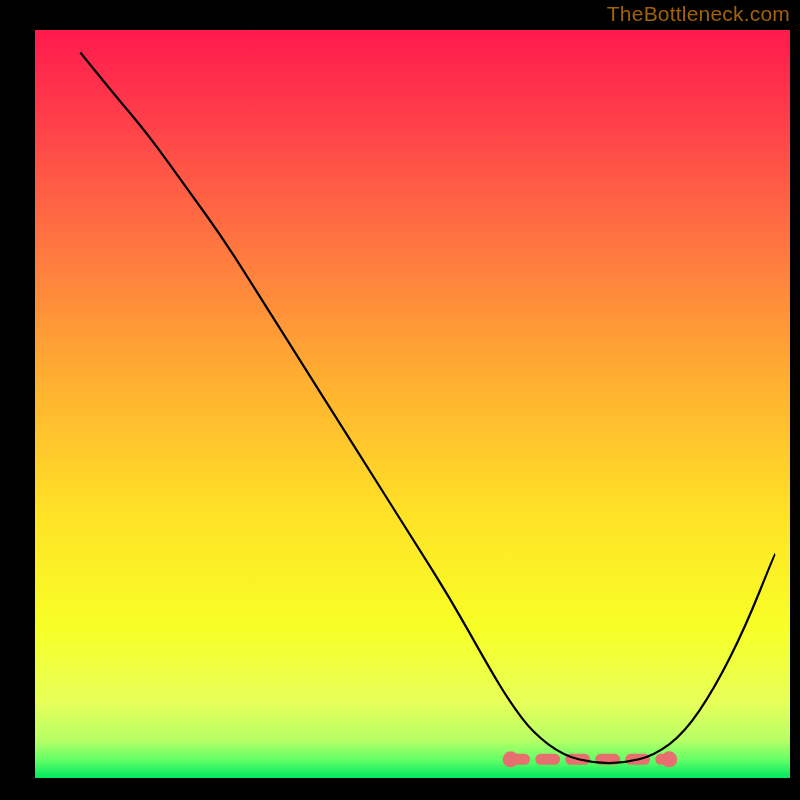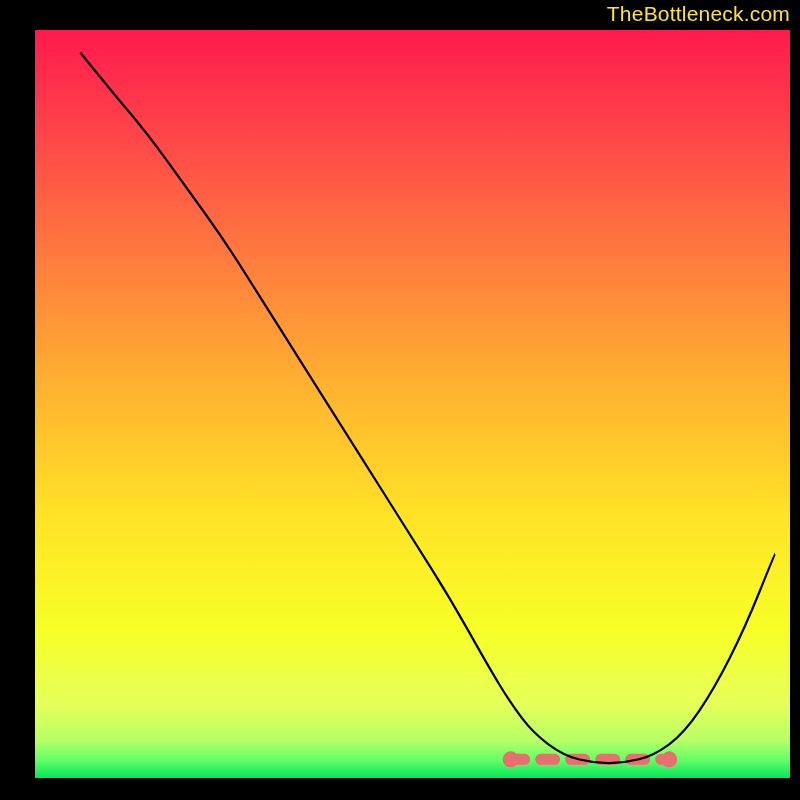--- a/index.html
+++ b/index.html
@@ -14,21 +14,21 @@
   .stage {
     position: relative;
     width: 800px;
     height: 800px;
     background: #000000;
   }
   .watermark {
     position: absolute;
     top: 2px;
     right: 10px;
-    color: #fde047;
+    color: #a16207;
     font-size: 21px;
     font-weight: 500;
     letter-spacing: 0.2px;
     z-index: 5;
     user-select: none;
   }
   svg.plot {
     position: absolute;
     left: 0;
     top: 0;

